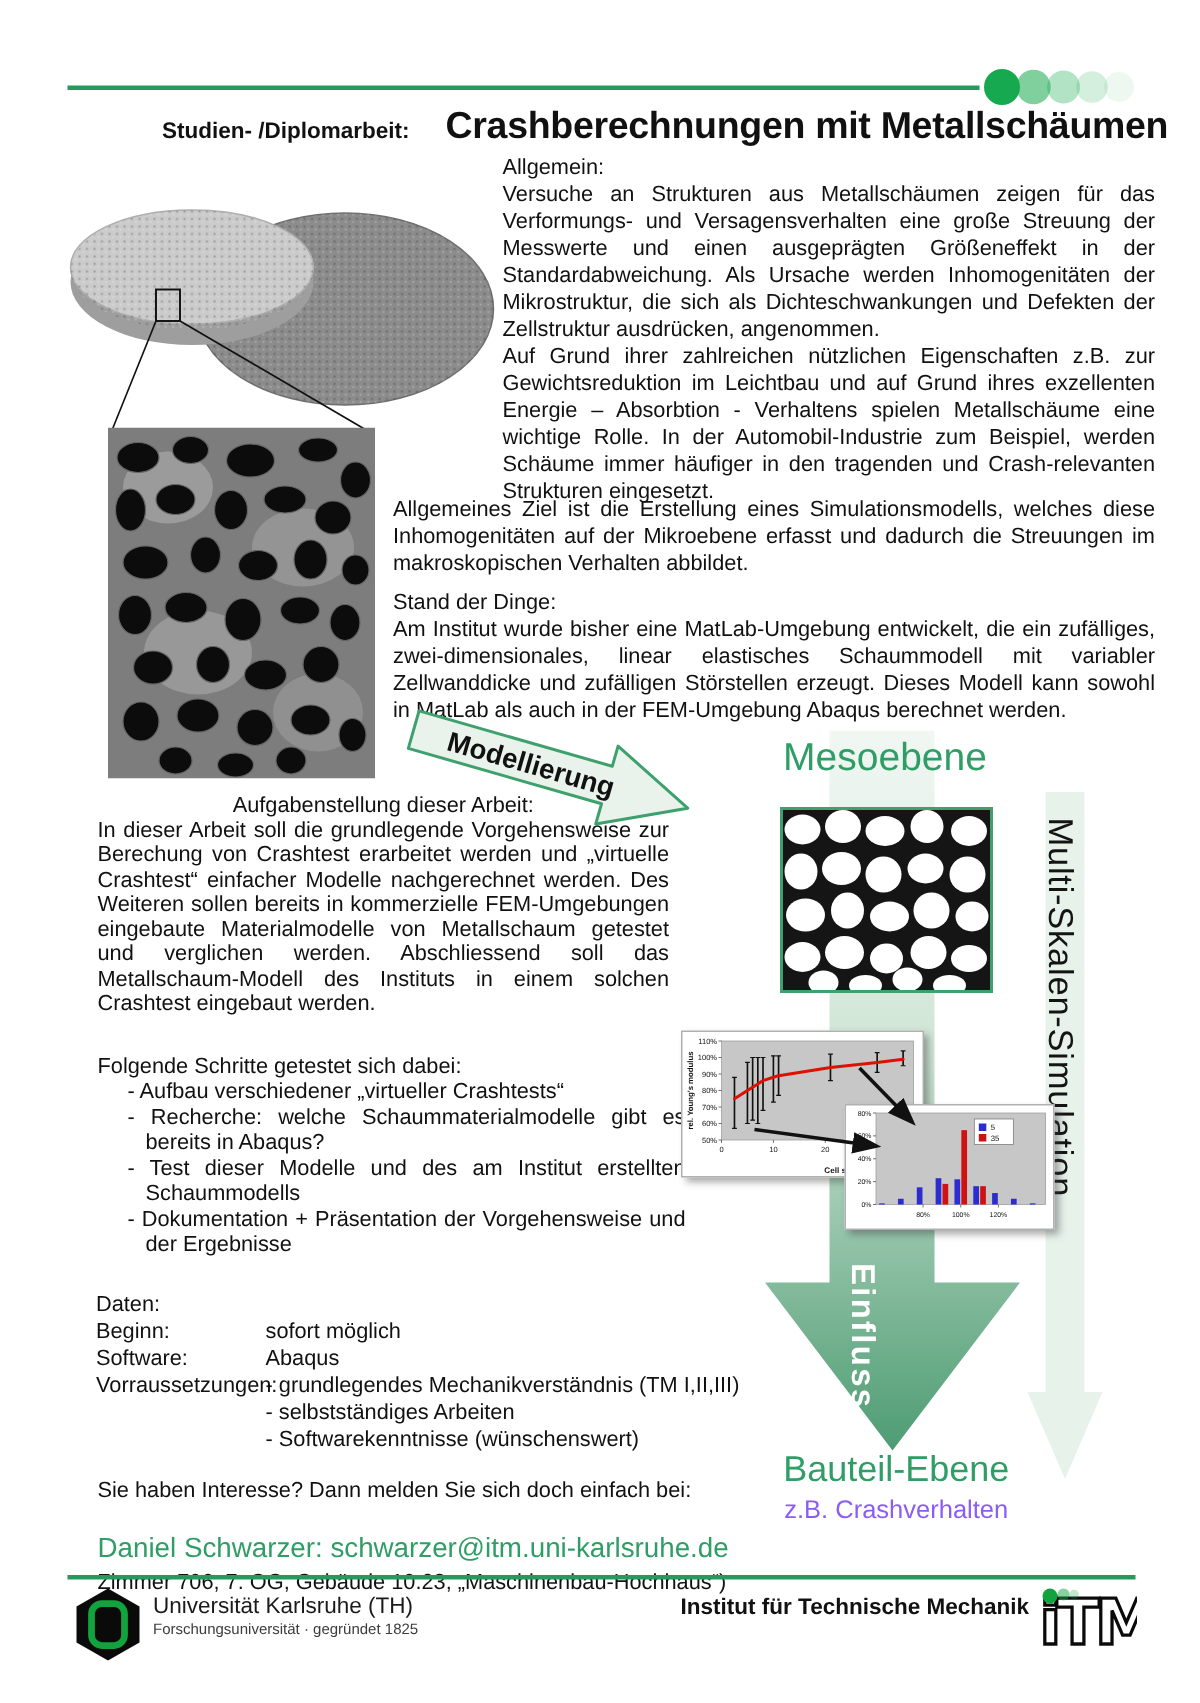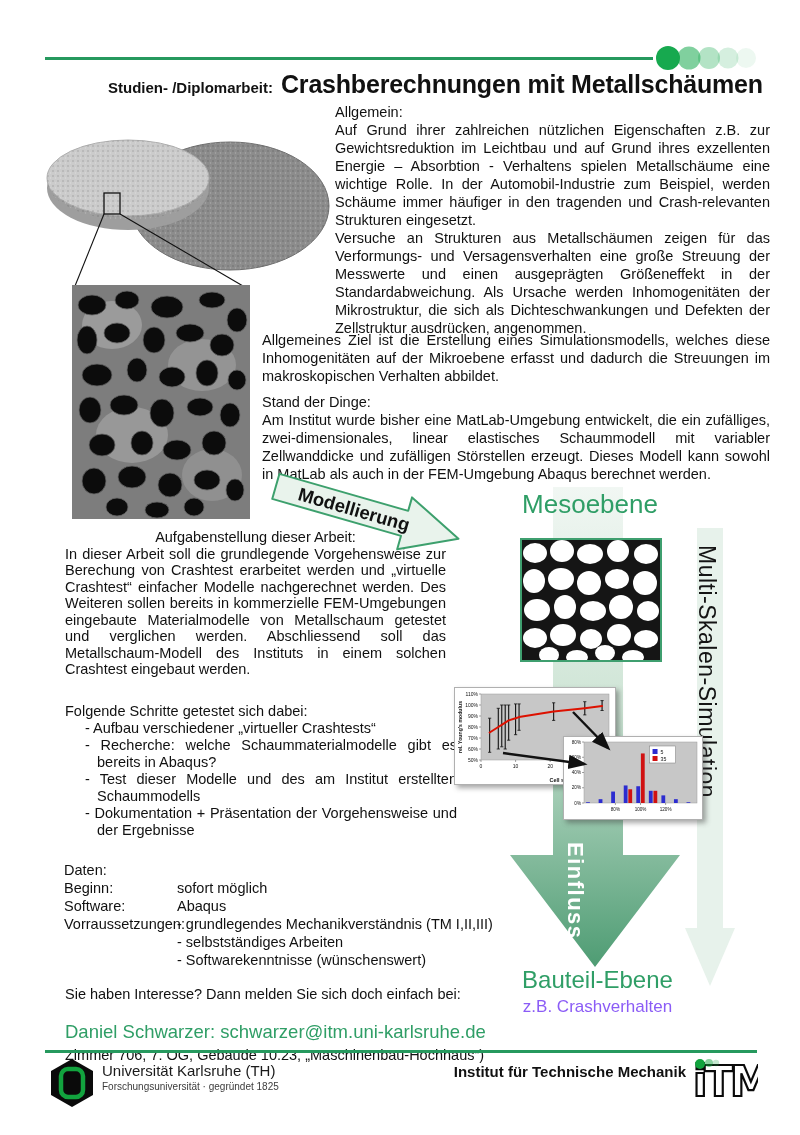--- a/index.html
+++ b/index.html
@@ -4,21 +4,21 @@
 <style>
   html,body{margin:0;padding:0;background:#ffffff;}
   #page{position:relative;width:800px;height:1135px;background:#fff;overflow:hidden;
         font-family:"Liberation Sans","DejaVu Sans",sans-serif;color:#111;}
   .abs{position:absolute;}
   p{margin:0;}
   .body-text{font-size:14.5px;line-height:18px;text-align:justify;}
   .body-text p{text-align:justify;}
   .heading{font-size:14.5px;line-height:18px;text-align:left;}
   .kicker{font-size:15px;font-weight:bold;white-space:nowrap;}
-  .main-title{font-size:25px;font-weight:bold;margin-left:8px;white-space:nowrap;letter-spacing:-0.2px;}
+  .main-title{font-size:25px;font-weight:bold;margin-left:24px;white-space:nowrap;letter-spacing:-0.2px;}
   .green{color:#2f9e66;}
   .rule{background:#26995e;}
   .list-item{margin-left:20px;padding-left:12px;text-indent:-12px;font-size:14.5px;line-height:17px;text-align:justify;}
   .drow{display:grid;grid-template-columns:113px 1fr;font-size:14.5px;line-height:18px;}
   .vtext{writing-mode:vertical-rl;}
   .chart-card{background:#fff;border:1px solid #b0b0b0;box-shadow:3px 3px 5px rgba(60,60,60,.45);}
   #meso-box{border:2px solid #3f9f6f;background:#000;}
   .c1{font-size:14.5px;}
   .c2{font-size:18.5px;font-weight:normal;color:#2f9e66;margin-top:19px;}
   .c3{font-size:14.5px;margin-top:4px;}
@@ -105,22 +105,22 @@
         <ellipse cx="163" cy="205" rx="9" ry="11"></ellipse>
           <ellipse cx="45" cy="222" rx="11" ry="9"></ellipse>
         <ellipse cx="85" cy="225" rx="12" ry="8"></ellipse>
           <ellipse cx="122" cy="222" rx="10" ry="9"></ellipse>
       </g>
     </svg>
   </svg>
 
   <div class="abs body-text" style="left:335px;top:103px;width:435px;">
     <div class="heading">Allgemein:</div>
+    <p>Versuche an Strukturen aus Metallschäumen zeigen für das Verformungs- und Versagensverhalten eine große Streuung der Messwerte und einen ausgeprägten Größeneffekt in der Standardabweichung. Als Ursache werden Inhomogenitäten der Mikrostruktur, die sich als Dichteschwankungen und Defekten der Zellstruktur ausdrücken, angenommen.</p>
     <p>Auf Grund ihrer zahlreichen nützlichen Eigenschaften z.B. zur Gewichtsreduktion im Leichtbau und auf Grund ihres exzellenten Energie – Absorbtion - Verhaltens spielen Metallschäume eine wichtige Rolle. In der Automobil-Industrie zum Beispiel, werden Schäume immer häufiger in den tragenden und Crash-relevanten Strukturen eingesetzt.</p>
-    <p>Versuche an Strukturen aus Metallschäumen zeigen für das Verformungs- und Versagensverhalten eine große Streuung der Messwerte und einen ausgeprägten Größeneffekt in der Standardabweichung. Als Ursache werden Inhomogenitäten der Mikrostruktur, die sich als Dichteschwankungen und Defekten der Zellstruktur ausdrücken, angenommen.</p>
   </div>
 
   <div class="abs body-text" style="left:262px;top:331px;width:508px;">
     <p>Allgemeines Ziel ist die Erstellung eines Simulationsmodells, welches diese Inhomogenitäten auf der Mikroebene erfasst und dadurch die Streuungen im makroskopischen Verhalten abbildet.</p>
   </div>
 
   <div class="abs body-text" style="left:262px;top:393px;width:508px;">
     <div class="heading">Stand der Dinge:</div>
     <p>Am Institut wurde bisher eine MatLab-Umgebung entwickelt, die ein zufälliges, zwei-dimensionales, linear elastisches Schaummodell mit variabler Zellwanddicke und zufälligen Störstellen erzeugt. Dieses Modell kann sowohl in MatLab als auch in der FEM-Umgebung Abaqus berechnet werden.</p>
   </div>

